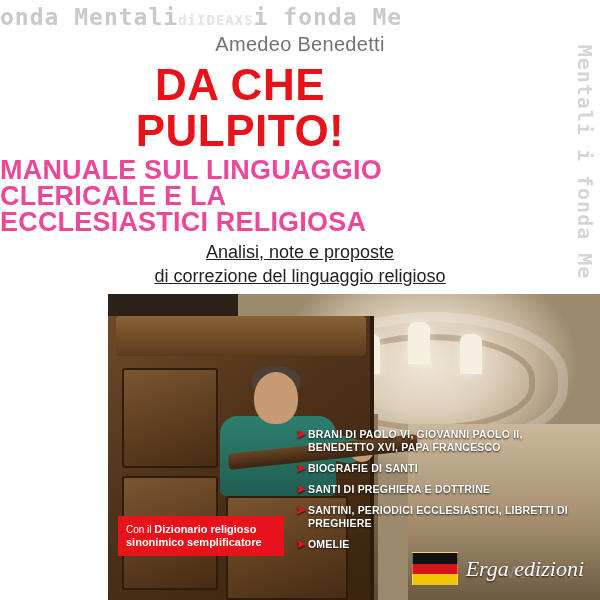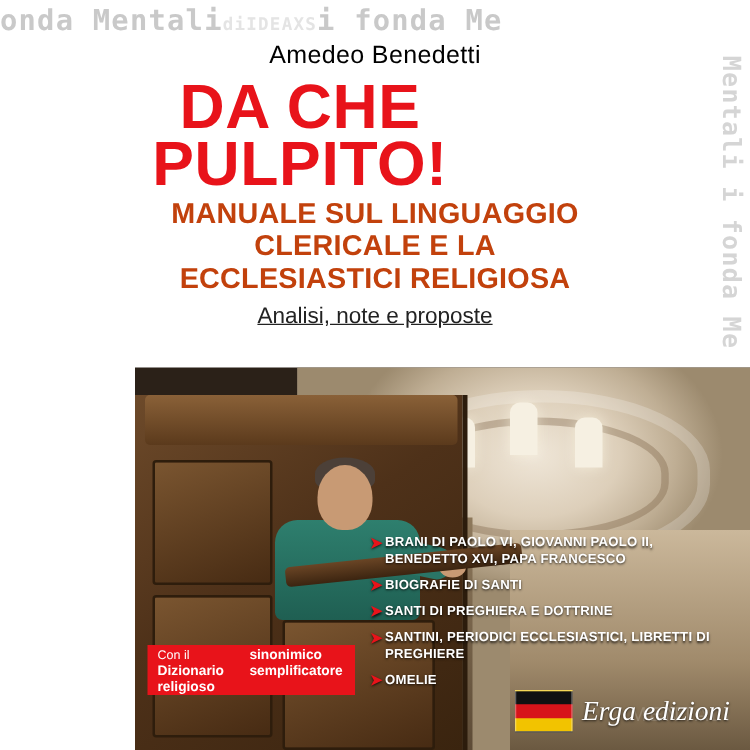--- a/index.html
+++ b/index.html
@@ -71,45 +71,44 @@
   }
 
   
   .author {
     position: absolute;
     top: 33px;
     left: 0;
     width: 600px;
     text-align: center;
     font-size: 20px;
-    color: #000000;
+    color: #737373;
     letter-spacing: 0.3px;
   }
   .title {
     position: absolute;
     top: 62px;
     left: 0;
     width: 480px;
     text-align: center;
     font-weight: bold;
-    font-size: 50px;
+    font-size: 44px;
     line-height: 46px;
     color: #e8131a;
     letter-spacing: 0.5px;
   }
   .subtitle {
     position: absolute;
     top: 157px;
     left: 0;
     width: 600px;
-    text-align: center;
-    font-weight: bold;
-    font-size: 23px;
+    font-weight: bold;
+    font-size: 27px;
     line-height: 26px;
-    color: #c2410c;
+    color: #ec4899;
     letter-spacing: 0.2px;
   }
   .tagline {
     position: absolute;
     top: 240px;
     left: 0;
     width: 600px;
     text-align: center;
     font-size: 18px;
     line-height: 24px;
@@ -292,21 +291,21 @@
 
   
   .badge {
     position: absolute;
     left: 118px;
     top: 516px;
     width: 166px;
     height: 40px;
     background: #e8131a;
     display: flex;
-    flex-direction: row;
+    flex-direction: column;
     justify-content: center;
     padding: 2px 8px;
     box-sizing: border-box;
   }
   .badge .line1 {
     color: #ffffff;
     font-size: 10px;
     line-height: 13px;
   }
   .badge .line1 b { font-size: 11px; }
@@ -374,20 +373,21 @@
   </div>
 
   <div class="subtitle">
     <div>MANUALE SUL LINGUAGGIO</div>
     <div>CLERICALE E LA</div>
     <div>ECCLESIASTICI RELIGIOSA</div>
   </div>
 
   <div class="tagline">
     <div>Analisi, note e proposte</div>
+    <div>di correzione del linguaggio religioso</div>
   </div>
 
   <div class="photo">
     <div class="dome"></div>
     <div class="dome-ring"></div>
     <div class="dome-ring2"></div>
     <div class="window" style="left:250px; top:40px; width:22px; height:40px;"></div>
     <div class="window" style="left:300px; top:28px; width:22px; height:42px;"></div>
     <div class="window" style="left:352px; top:40px; width:22px; height:40px;"></div>
     <div class="arch-dark"></div>

